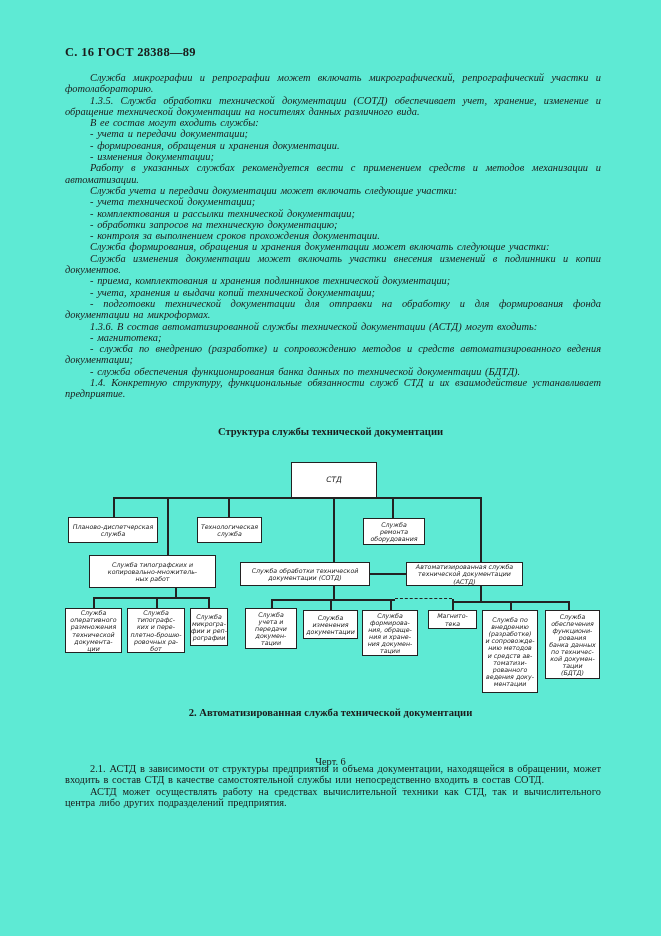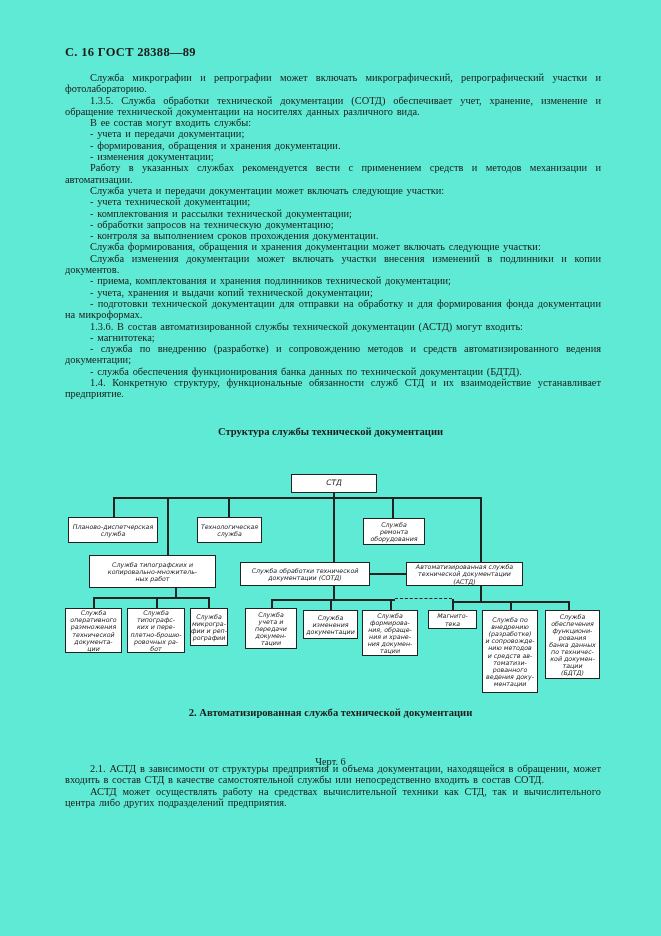--- a/index.html
+++ b/index.html
@@ -16,20 +16,21 @@
     position: absolute;
     left: 65px; top: 45px;
     font-size: 12.5px;
     font-weight: bold;
     letter-spacing: 0.3px;
   }
   .bodytext {
     position: absolute;
     left: 65px; top: 72px;
     width: 536px;
+    font-style: italic;
   }
   .bodytext p, .tailtext p {
     margin: 0;
     font-size: 10.4px;
     line-height: 11.3px;
     text-align: justify;
     text-indent: 25px;
     word-spacing: 1.1px;
   }
   .figtitle {
@@ -141,21 +142,21 @@
     <div class="vl" style="left:271px;top:144px;height:9px;"></div>
     <div class="vl" style="left:330px;top:144px;height:11px;"></div>
     <div class="vl" style="left:390px;top:144px;height:11px;"></div>
     <div class="hd" style="left:395px;top:143px;width:57px;"></div>
     <div class="vl" style="left:452px;top:144px;height:11px;"></div>
     <div class="hl" style="left:452px;top:146px;width:117px;"></div>
     <div class="vl" style="left:480px;top:131px;height:15px;"></div>
     <div class="vl" style="left:510px;top:146px;height:9px;"></div>
     <div class="vl" style="left:568px;top:146px;height:9px;"></div>
 
-    <div class="bx" style="left:291px;top:7px;width:86px;height:19px;font-size:7.5px;margin-top:12px;">СТД</div>
+    <div class="bx" style="left:291px;top:7px;width:86px;height:36px;font-size:7.5px;">СТД</div>
     <div class="bx" style="left:68px;top:62px;width:90px;height:26px;">Планово-диспетчерская
 служба</div>
     <div class="bx" style="left:197px;top:62px;width:65px;height:26px;">Технологическая
 служба</div>
     <div class="bx" style="left:363px;top:63px;width:62px;height:27px;">Служба
 ремонта
 оборудования</div>
     <div class="bx" style="left:89px;top:100px;width:127px;height:33px;">Служба типографских и
 копировально-множитель-
 ных работ</div>

